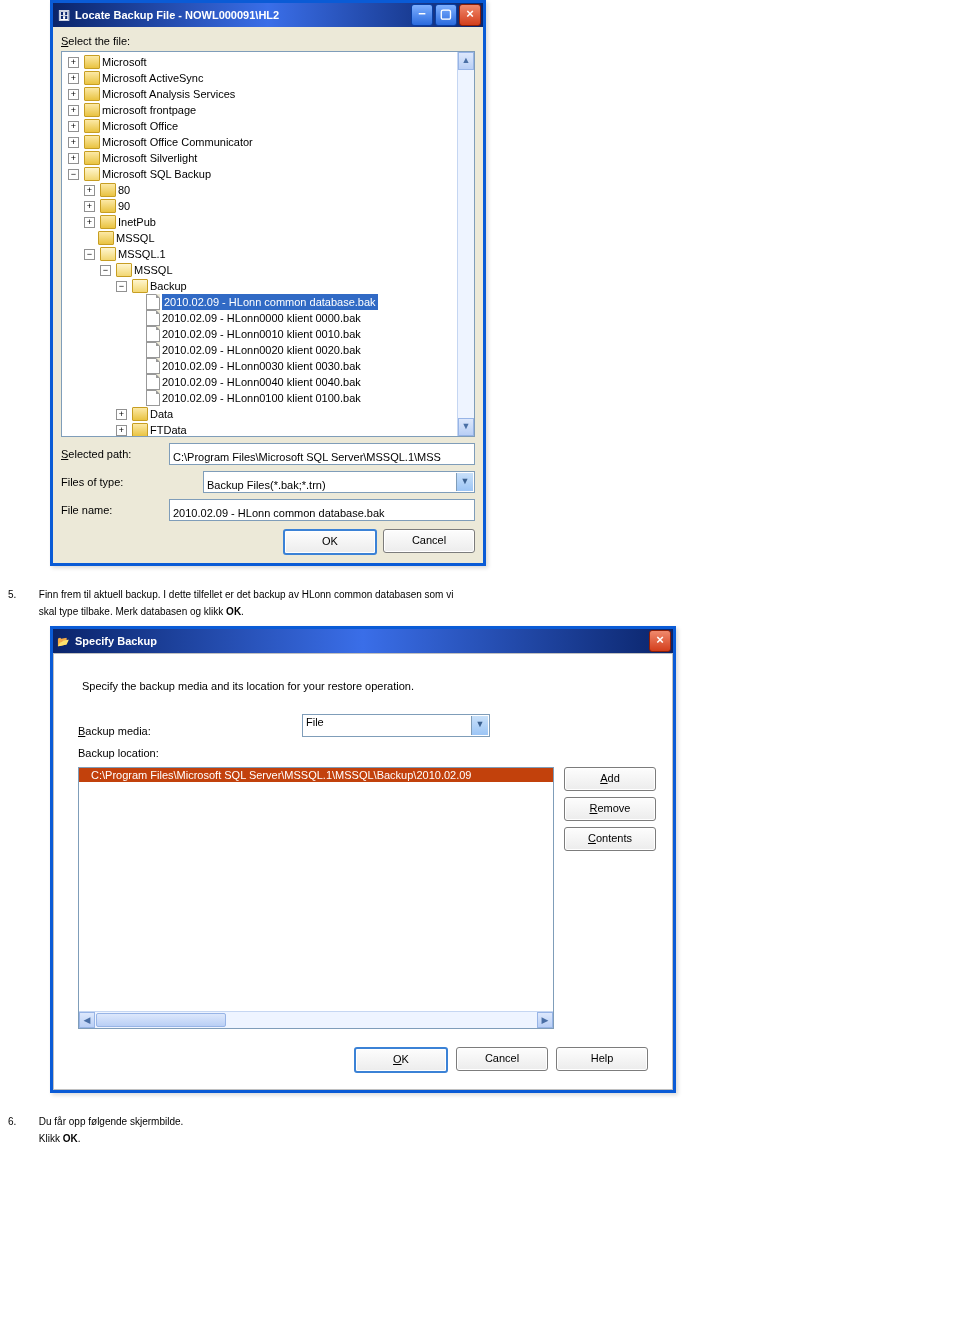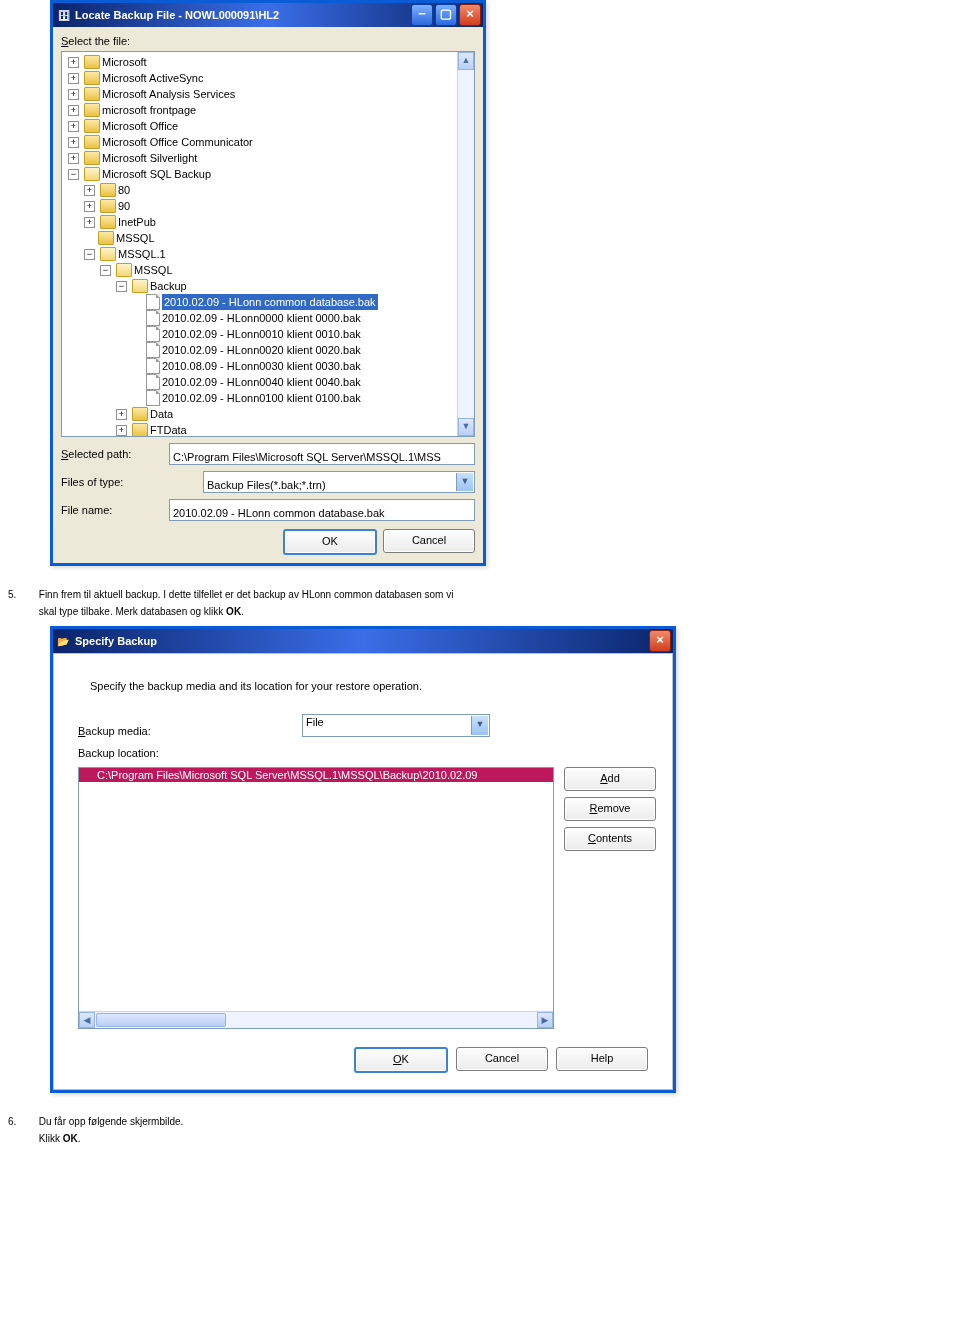--- a/index.html
+++ b/index.html
@@ -285,23 +285,23 @@
   }
   .listbox {
     flex: 1;
     border: 1px solid #7F9DB9;
     background: #fff;
     height: 260px;
     overflow: hidden;
     position: relative;
   }
   .listbox .sel {
-    background: #be185d;
+    background: #c2410c;
     color: #fff;
-    padding: 1px 18px;
+    padding: 1px 12px;
     white-space: nowrap;
     font-size: 11px;
   }
   .h-scroll {
     position: absolute;
     bottom: 0; left: 0; right: 0;
     height: 16px;
     background: #EEF4FF;
     border-top: 1px solid #C5D6F2;
     display: flex;
@@ -490,21 +490,21 @@
                               <div class="node">
                                 <span class="expander blank"></span>
                                 <span class="file-icon"></span>
                                 <span class="li-label">2010.02.09 - HLonn0020 klient 0020.bak</span>
                               </div>
                             </li>
                             <li>
                               <div class="node">
                                 <span class="expander blank"></span>
                                 <span class="file-icon"></span>
-                                <span class="li-label">2010.08.09 - HLonn0030 klient 0030.bak</span>
+                                <span class="li-label">2010.02.09 - HLonn0030 klient 0030.bak</span>
                               </div>
                             </li>
                             <li>
                               <div class="node">
                                 <span class="expander blank"></span>
                                 <span class="file-icon"></span>
                                 <span class="li-label">2010.02.09 - HLonn0040 klient 0040.bak</span>
                               </div>
                             </li>
                             <li>
@@ -581,21 +581,21 @@
   <div class="window sb-window">
     <div class="titlebar">
       <span class="ticon">📂</span>
       <span class="title">Specify Backup</span>
       <div class="title-buttons">
         <div class="tb-btn close">×</div>
       </div>
     </div>
     <div class="sb-content">
       <div class="sb-inner">
-        <div style="margin:6px 0 22px 12px;">Specify the backup media and its location for your restore operation.</div>
+        <div style="margin:6px 0 22px 4px;">Specify the backup media and its location for your restore operation.</div>
 
         <div class="sb-row">
           <div class="lbl underline-first">Backup media:</div>
           <div class="sb-combo combo">
             <span>File</span>
             <div class="drop">▼</div>
           </div>
         </div>
 
         <div class="lbl" style="margin-bottom:8px;">Backup location:</div>

